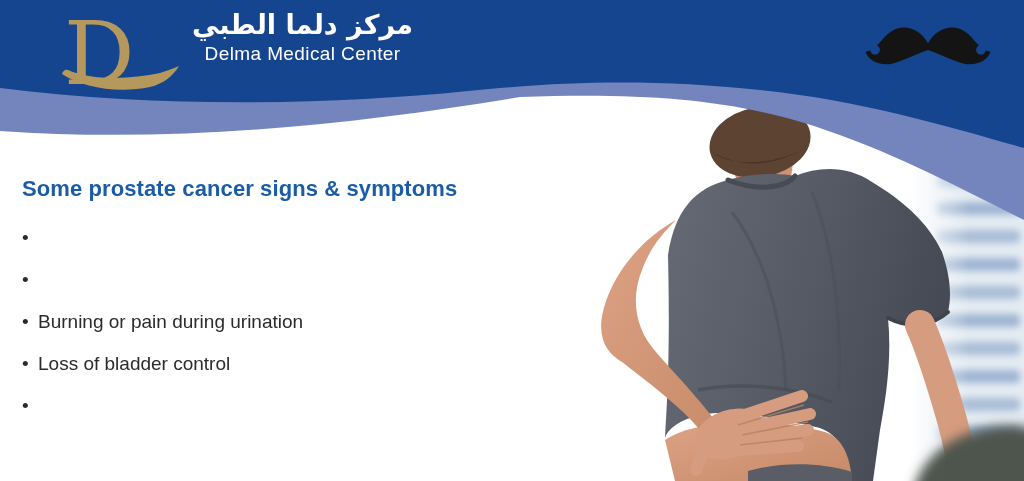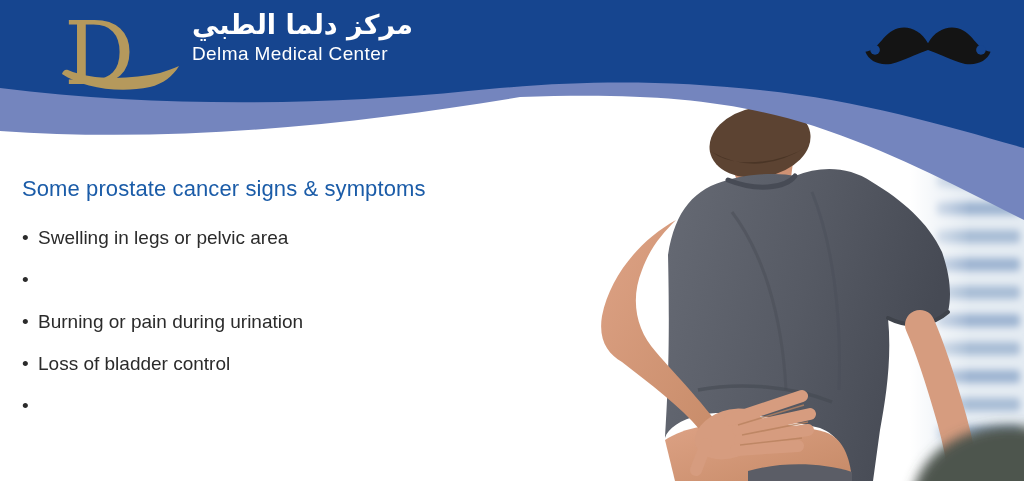--- a/index.html
+++ b/index.html
@@ -9,26 +9,26 @@
   }
   
   .waves{position:absolute;left:0;top:0;width:1024px;height:260px;z-index:3;pointer-events:none;}
   
   .logo{position:absolute;left:62px;top:10px;z-index:4;display:flex;align-items:flex-start;}
   .logo-d{width:122px;height:86px;flex:0 0 auto;}
   .logo-text{margin-left:8px;color:#ffffff;}
   .logo-ar{font-size:27px;font-weight:bold;line-height:30px;direction:rtl;text-align:right;
            font-family:"DejaVu Sans","Liberation Sans",sans-serif;}
   .logo-en{font-size:19px;font-weight:400;letter-spacing:.4px;margin-top:3px;
-           font-family:"Liberation Sans",sans-serif;}
+           font-family:"Liberation Sans",sans-serif;text-align:center;}
   
   .mustache{position:absolute;left:852px;top:22px;z-index:4;width:152px;height:52px;}
   
   .copy{position:absolute;left:22px;top:176px;width:575px;z-index:2;}
-  .headline{color:#1b5ca8;font-size:22px;font-weight:normal;margin:0;letter-spacing:.1px;}
+  .headline{color:#1b5ca8;font-size:22px;font-weight:bold;margin:0;letter-spacing:.1px;}
   .symptoms{list-style:none;margin:26px 0 0 0;padding:0;}
   .symptoms li{display:flex;align-items:flex-start;color:#2b2b2b;font-size:19px;
                line-height:20px;margin-bottom:22px;}
   .symptoms .dot{width:16px;flex:0 0 auto;font-size:19px;color:#2b2b2b;}
   
   .photo{position:absolute;left:580px;top:90px;width:444px;height:391px;z-index:1;}
 </style>
 </head>
 <body>
 
@@ -160,21 +160,20 @@
       C126,28 124,16 112,9 C100,2 84,6 75,22 Z"></path>
     <circle cx="20" cy="29" r="5" fill="#16458f"></circle>
     <circle cx="130" cy="29" r="5" fill="#16458f"></circle>
   </svg>
 
   <div class="copy">
     <h1 class="headline">Some prostate cancer signs &amp; symptoms</h1>
     <ul class="symptoms">
       <li>
         <span class="dot">•</span>
-        <span>Swelling in legs or pelvic area</span>
       </li>
       <li>
         <span class="dot">•</span>
       </li>
       <li>
         <span class="dot">•</span>
         <span>Burning or pain during urination</span>
       </li>
       <li>
         <span class="dot">•</span>

